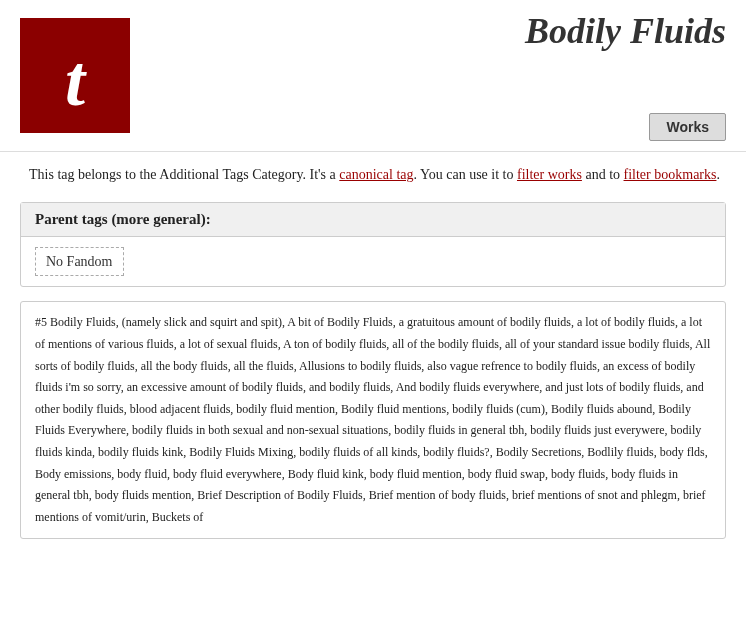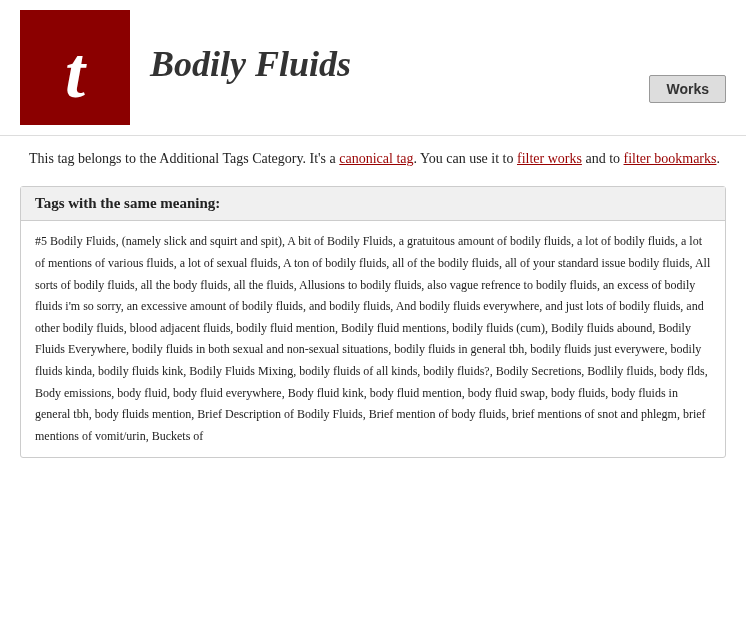--- a/index.html
+++ b/index.html
@@ -35,20 +35,21 @@
       font-family: Georgia, serif;
       font-style: italic;
       color: #fff;
       font-weight: bold;
       line-height: 1;
       margin-top: 10px;
     }
     .header-right {
       flex: 1;
       display: flex;
+      flex-direction: column;
       align-items: flex-end;
       justify-content: space-between;
     }
     .page-title {
       font-size: 36px;
       font-weight: bold;
       font-style: italic;
       color: #333;
       margin-bottom: 18px;
     }
@@ -127,19 +128,24 @@
     </div>
   </div>
 </div>
 
 <div class="content">
 
   <p class="tag-info">
     <span>This tag belongs to the Additional Tags Category. It's a </span><a>canonical tag</a><span>. You can use it to </span><a>filter works</a><span> and to </span><a>filter bookmarks</a><span>.</span>
   </p>
 
+  <div class="section">
+    <div class="section-header">Parent tags (more general):</div>
+    <div class="section-body">
+      <span class="no-fandom-tag">No Fandom</span>
+    </div>
+  </div>
 
   <div class="section">
-    <div class="section-header">Tags with the same meaning:</div>
     <div class="section-body tags-text">#5 Bodily Fluids,  (namely slick and squirt and spit),  A bit of Bodily Fluids,  a gratuitous amount of bodily fluids,  a lot of bodily fluids,  a lot of mentions of various fluids,  a lot of sexual fluids,  A ton of bodily fluids,  all of the bodily fluids,  all of your standard issue bodily fluids,  All sorts of bodily fluids,  all the body fluids,  all the fluids,  Allusions to bodily fluids,  also vague refrence to bodily fluids,  an excess of bodily fluids i'm so sorry,  an excessive amount of bodily fluids,  and bodily fluids,  And bodily fluids everywhere,  and just lots of bodily fluids,  and other bodily fluids,  blood adjacent fluids,  bodily fluid mention,  Bodily fluid mentions,  bodily fluids (cum),  Bodily fluids abound,  Bodily Fluids Everywhere,  bodily fluids in both sexual and non-sexual situations,  bodily fluids in general tbh,  bodily fluids just everywere,  bodily fluids kinda,  bodily fluids kink,  Bodily Fluids Mixing,  bodily fluids of all kinds,  bodily fluids?,  Bodily Secretions,  Bodlily fluids,  body flds,  Body emissions,  body fluid,  body fluid everywhere,  Body fluid kink,  body fluid mention,  body fluid swap,  body fluids,  body fluids in general tbh,  body fluids mention,  Brief Description of Bodily Fluids,  Brief mention of body fluids,  brief mentions of snot and phlegm,  brief mentions of vomit/urin,  Buckets of</div>
   </div>
 
 </div>
 
 </body></html>

